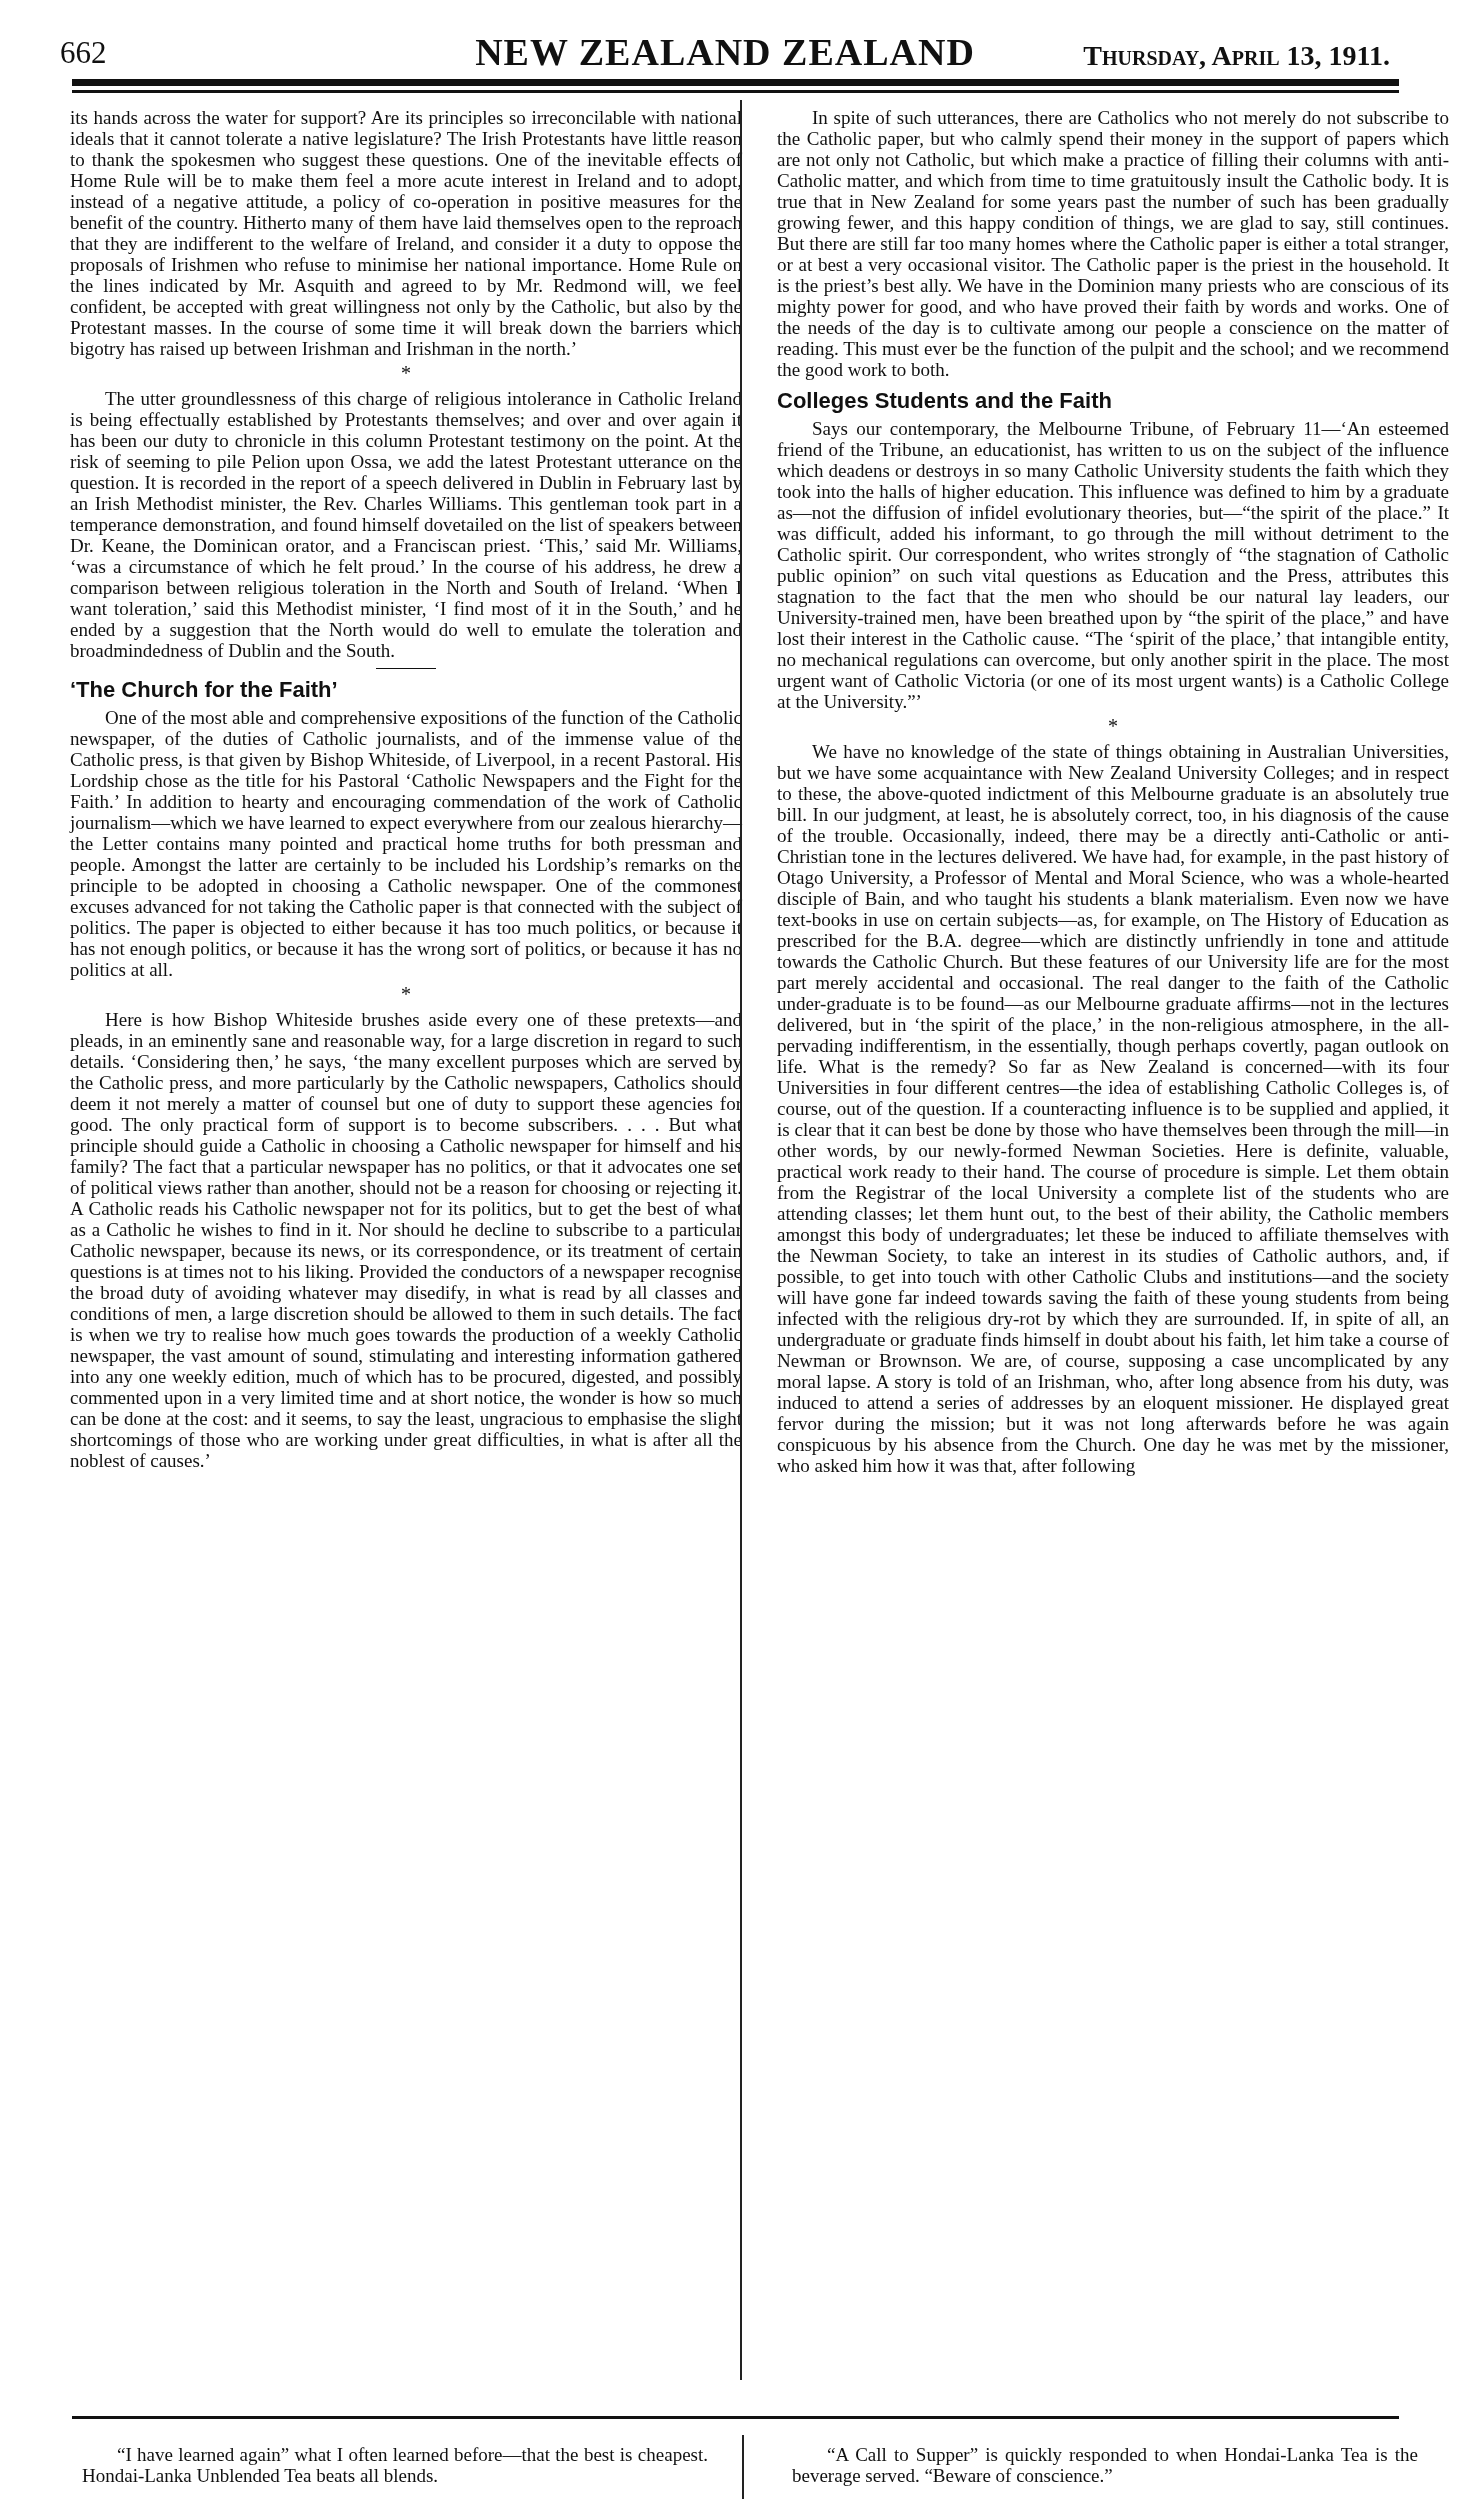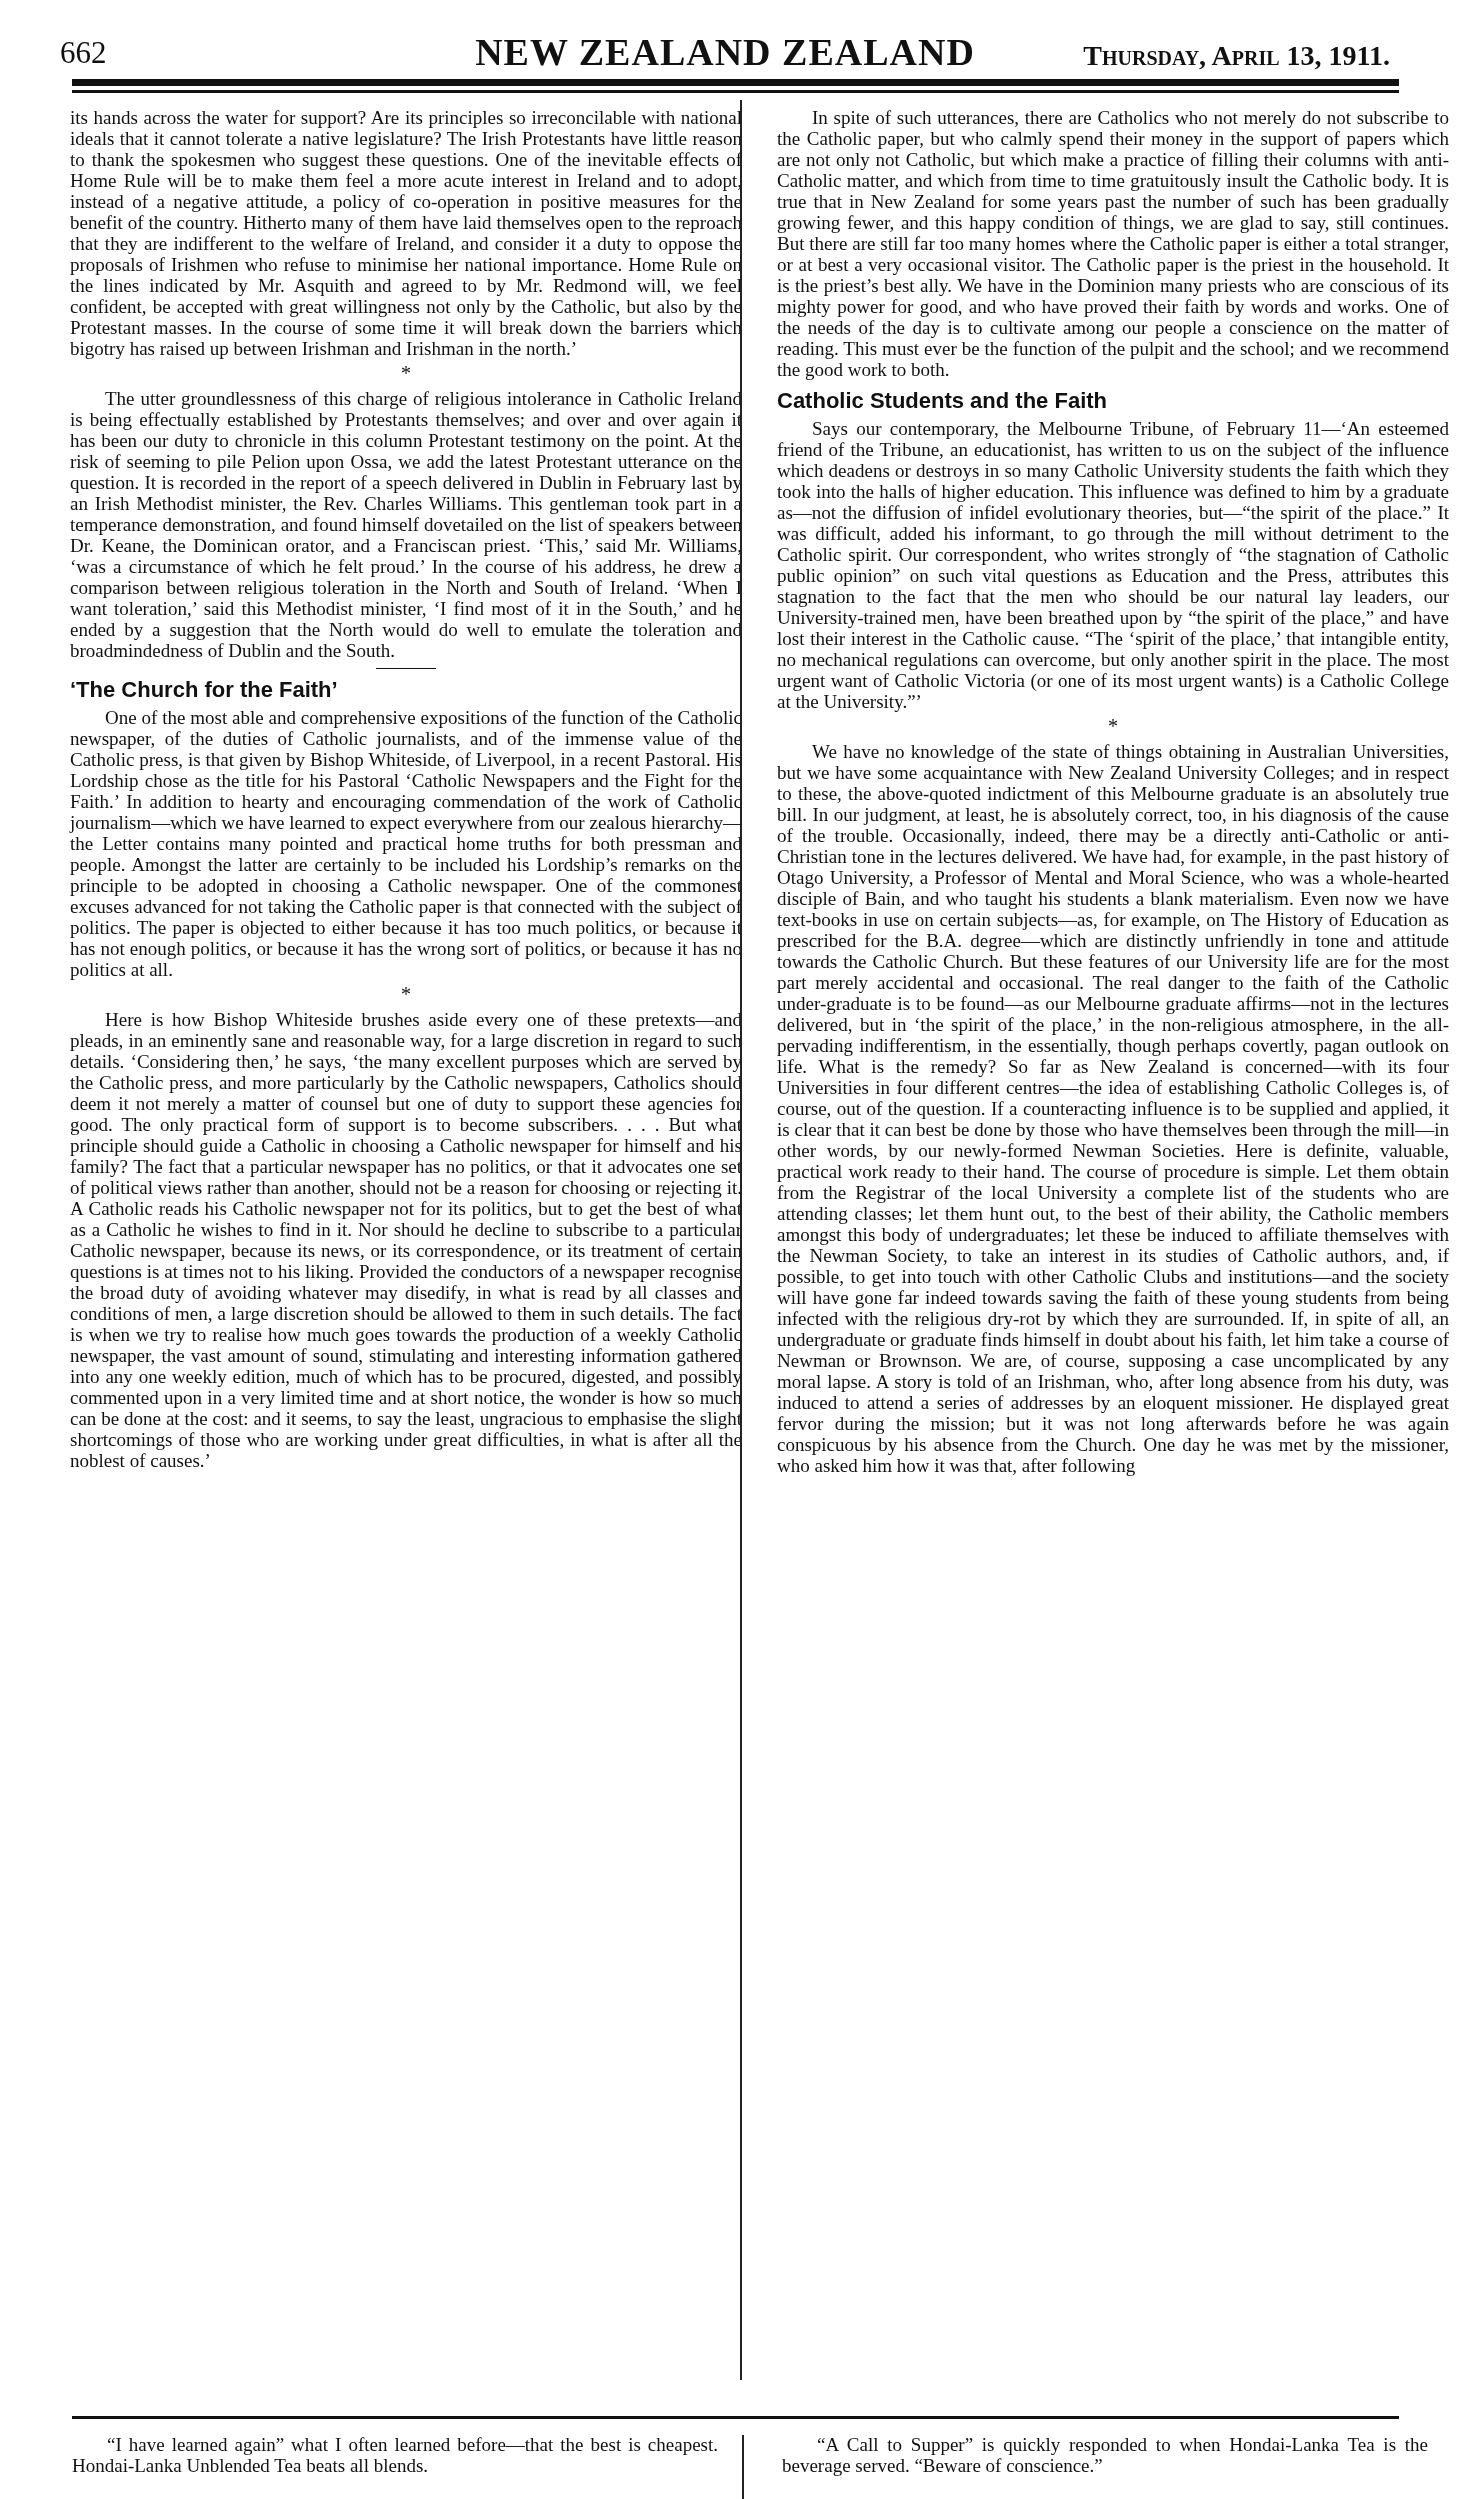--- a/index.html
+++ b/index.html
@@ -20,21 +20,21 @@
   .col p { margin: 0; text-indent: 35px; }
   .col p.noindent { text-indent: 0; }
   .star { text-align: center; font-size: 20px; margin: 4px 0; }
   .sect { font-family: "Liberation Sans", "DejaVu Sans", sans-serif; font-weight: bold; font-size: 22px;
           margin: 10px 0 7px 0; text-indent: 0; }
   .short-rule { width: 60px; height: 1px; background: #111; margin: 7px auto; }
   .rule-bottom { position: absolute; left: 72px; top: 2416px; width: 1327px; height: 3px; background: #111; }
   .foot { position: absolute; top: 2432px; width: 650px; font-size: 19px; line-height: 21px; text-align: justify; }
   .foot.left { left: 70px; }
   .foot.right { left: 780px; }
-  .foot p { margin: 2px; text-indent: 35px; }
+  .foot p { margin: 12px; text-indent: 35px; }
   .foot-divider { position: absolute; left: 742px; top: 2435px; width: 1.5px; height: 70px; background: #222; }
 </style>
 </head>
 <body>
 
 <div class="masthead">
   <span class="pageno">662</span>
   <div class="title">NEW ZEALAND ZEALAND</div>
   <span class="date">Thursday, April 13, 1911.</span>
 </div>
@@ -49,21 +49,21 @@
   <div class="sect">‘The Church for the Faith’</div>
   <p>One of the most able and comprehensive expositions of the function of the Catholic newspaper, of the duties of Catholic journalists, and of the immense value of the Catholic press, is that given by Bishop Whiteside, of Liverpool, in a recent Pastoral. His Lordship chose as the title for his Pastoral ‘Catholic Newspapers and the Fight for the Faith.’ In addition to hearty and encouraging commendation of the work of Catholic journalism—which we have learned to expect everywhere from our zealous hierarchy—the Letter contains many pointed and practical home truths for both pressman and people. Amongst the latter are certainly to be included his Lordship’s remarks on the principle to be adopted in choosing a Catholic newspaper. One of the commonest excuses advanced for not taking the Catholic paper is that connected with the subject of politics. The paper is objected to either because it has too much politics, or because it has not enough politics, or because it has the wrong sort of politics, or because it has no politics at all.</p>
   <div class="star">*</div>
   <p>Here is how Bishop Whiteside brushes aside every one of these pretexts—and pleads, in an eminently sane and reasonable way, for a large discretion in regard to such details. ‘Considering then,’ he says, ‘the many excellent purposes which are served by the Catholic press, and more particularly by the Catholic newspapers, Catholics should deem it not merely a matter of counsel but one of duty to support these agencies for good. The only practical form of support is to become subscribers. . . . But what principle should guide a Catholic in choosing a Catholic newspaper for himself and his family? The fact that a particular newspaper has no politics, or that it advocates one set of political views rather than another, should not be a reason for choosing or rejecting it. A Catholic reads his Catholic newspaper not for its politics, but to get the best of what as a Catholic he wishes to find in it. Nor should he decline to subscribe to a particular Catholic newspaper, because its news, or its correspondence, or its treatment of certain questions is at times not to his liking. Provided the conductors of a newspaper recognise the broad duty of avoiding whatever may disedify, in what is read by all classes and conditions of men, a large discretion should be allowed to them in such details. The fact is when we try to realise how much goes towards the production of a weekly Catholic newspaper, the vast amount of sound, stimulating and interesting information gathered into any one weekly edition, much of which has to be procured, digested, and possibly commented upon in a very limited time and at short notice, the wonder is how so much can be done at the cost: and it seems, to say the least, ungracious to emphasise the slight shortcomings of those who are working under great difficulties, in what is after all the noblest of causes.’</p>
 </div>
 
 <div class="divider"></div>
 
 <div class="col right">
   <p>In spite of such utterances, there are Catholics who not merely do not subscribe to the Catholic paper, but who calmly spend their money in the support of papers which are not only not Catholic, but which make a practice of filling their columns with anti-Catholic matter, and which from time to time gratuitously insult the Catholic body. It is true that in New Zealand for some years past the number of such has been gradually growing fewer, and this happy condition of things, we are glad to say, still continues. But there are still far too many homes where the Catholic paper is either a total stranger, or at best a very occasional visitor. The Catholic paper is the priest in the household. It is the priest’s best ally. We have in the Dominion many priests who are conscious of its mighty power for good, and who have proved their faith by words and works. One of the needs of the day is to cultivate among our people a conscience on the matter of reading. This must ever be the function of the pulpit and the school; and we recommend the good work to both.</p>
-  <div class="sect">Catholic Students and the Faith</div>
+  <div class="sect">Colleges Students and the Faith</div>
   <p>Says our contemporary, the Melbourne Tribune, of February 11—‘An esteemed friend of the Tribune, an educationist, has written to us on the subject of the influence which deadens or destroys in so many Catholic University students the faith which they took into the halls of higher education. This influence was defined to him by a graduate as—not the diffusion of infidel evolutionary theories, but—“the spirit of the place.” It was difficult, added his informant, to go through the mill without detriment to the Catholic spirit. Our correspondent, who writes strongly of “the stagnation of Catholic public opinion” on such vital questions as Education and the Press, attributes this stagnation to the fact that the men who should be our natural lay leaders, our University-trained men, have been breathed upon by “the spirit of the place,” and have lost their interest in the Catholic cause. “The ‘spirit of the place,’ that intangible entity, no mechanical regulations can overcome, but only another spirit in the place. The most urgent want of Catholic Victoria (or one of its most urgent wants) is a Catholic College at the University.”’</p>
   <div class="star">*</div>
   <p>We have no knowledge of the state of things obtaining in Australian Universities, but we have some acquaintance with New Zealand University Colleges; and in respect to these, the above-quoted indictment of this Melbourne graduate is an absolutely true bill. In our judgment, at least, he is absolutely correct, too, in his diagnosis of the cause of the trouble. Occasionally, indeed, there may be a directly anti-Catholic or anti-Christian tone in the lectures delivered. We have had, for example, in the past history of Otago University, a Professor of Mental and Moral Science, who was a whole-hearted disciple of Bain, and who taught his students a blank materialism. Even now we have text-books in use on certain subjects—as, for example, on The History of Education as prescribed for the B.A. degree—which are distinctly unfriendly in tone and attitude towards the Catholic Church. But these features of our University life are for the most part merely accidental and occasional. The real danger to the faith of the Catholic under-graduate is to be found—as our Melbourne graduate affirms—not in the lectures delivered, but in ‘the spirit of the place,’ in the non-religious atmosphere, in the all-pervading indifferentism, in the essentially, though perhaps covertly, pagan outlook on life. What is the remedy? So far as New Zealand is concerned—with its four Universities in four different centres—the idea of establishing Catholic Colleges is, of course, out of the question. If a counteracting influence is to be supplied and applied, it is clear that it can best be done by those who have themselves been through the mill—in other words, by our newly-formed Newman Societies. Here is definite, valuable, practical work ready to their hand. The course of procedure is simple. Let them obtain from the Registrar of the local University a complete list of the students who are attending classes; let them hunt out, to the best of their ability, the Catholic members amongst this body of undergraduates; let these be induced to affiliate themselves with the Newman Society, to take an interest in its studies of Catholic authors, and, if possible, to get into touch with other Catholic Clubs and institutions—and the society will have gone far indeed towards saving the faith of these young students from being infected with the religious dry-rot by which they are surrounded. If, in spite of all, an undergraduate or graduate finds himself in doubt about his faith, let him take a course of Newman or Brownson. We are, of course, supposing a case uncomplicated by any moral lapse. A story is told of an Irishman, who, after long absence from his duty, was induced to attend a series of addresses by an eloquent missioner. He displayed great fervor during the mission; but it was not long afterwards before he was again conspicuous by his absence from the Church. One day he was met by the missioner, who asked him how it was that, after following</p>
 </div>
 
 <div class="rule-bottom"></div>
 <div class="foot left">
   <p>“I have learned again” what I often learned before—that the best is cheapest. Hondai-Lanka Unblended Tea beats all blends.</p>
 </div>
 <div class="foot-divider"></div>

